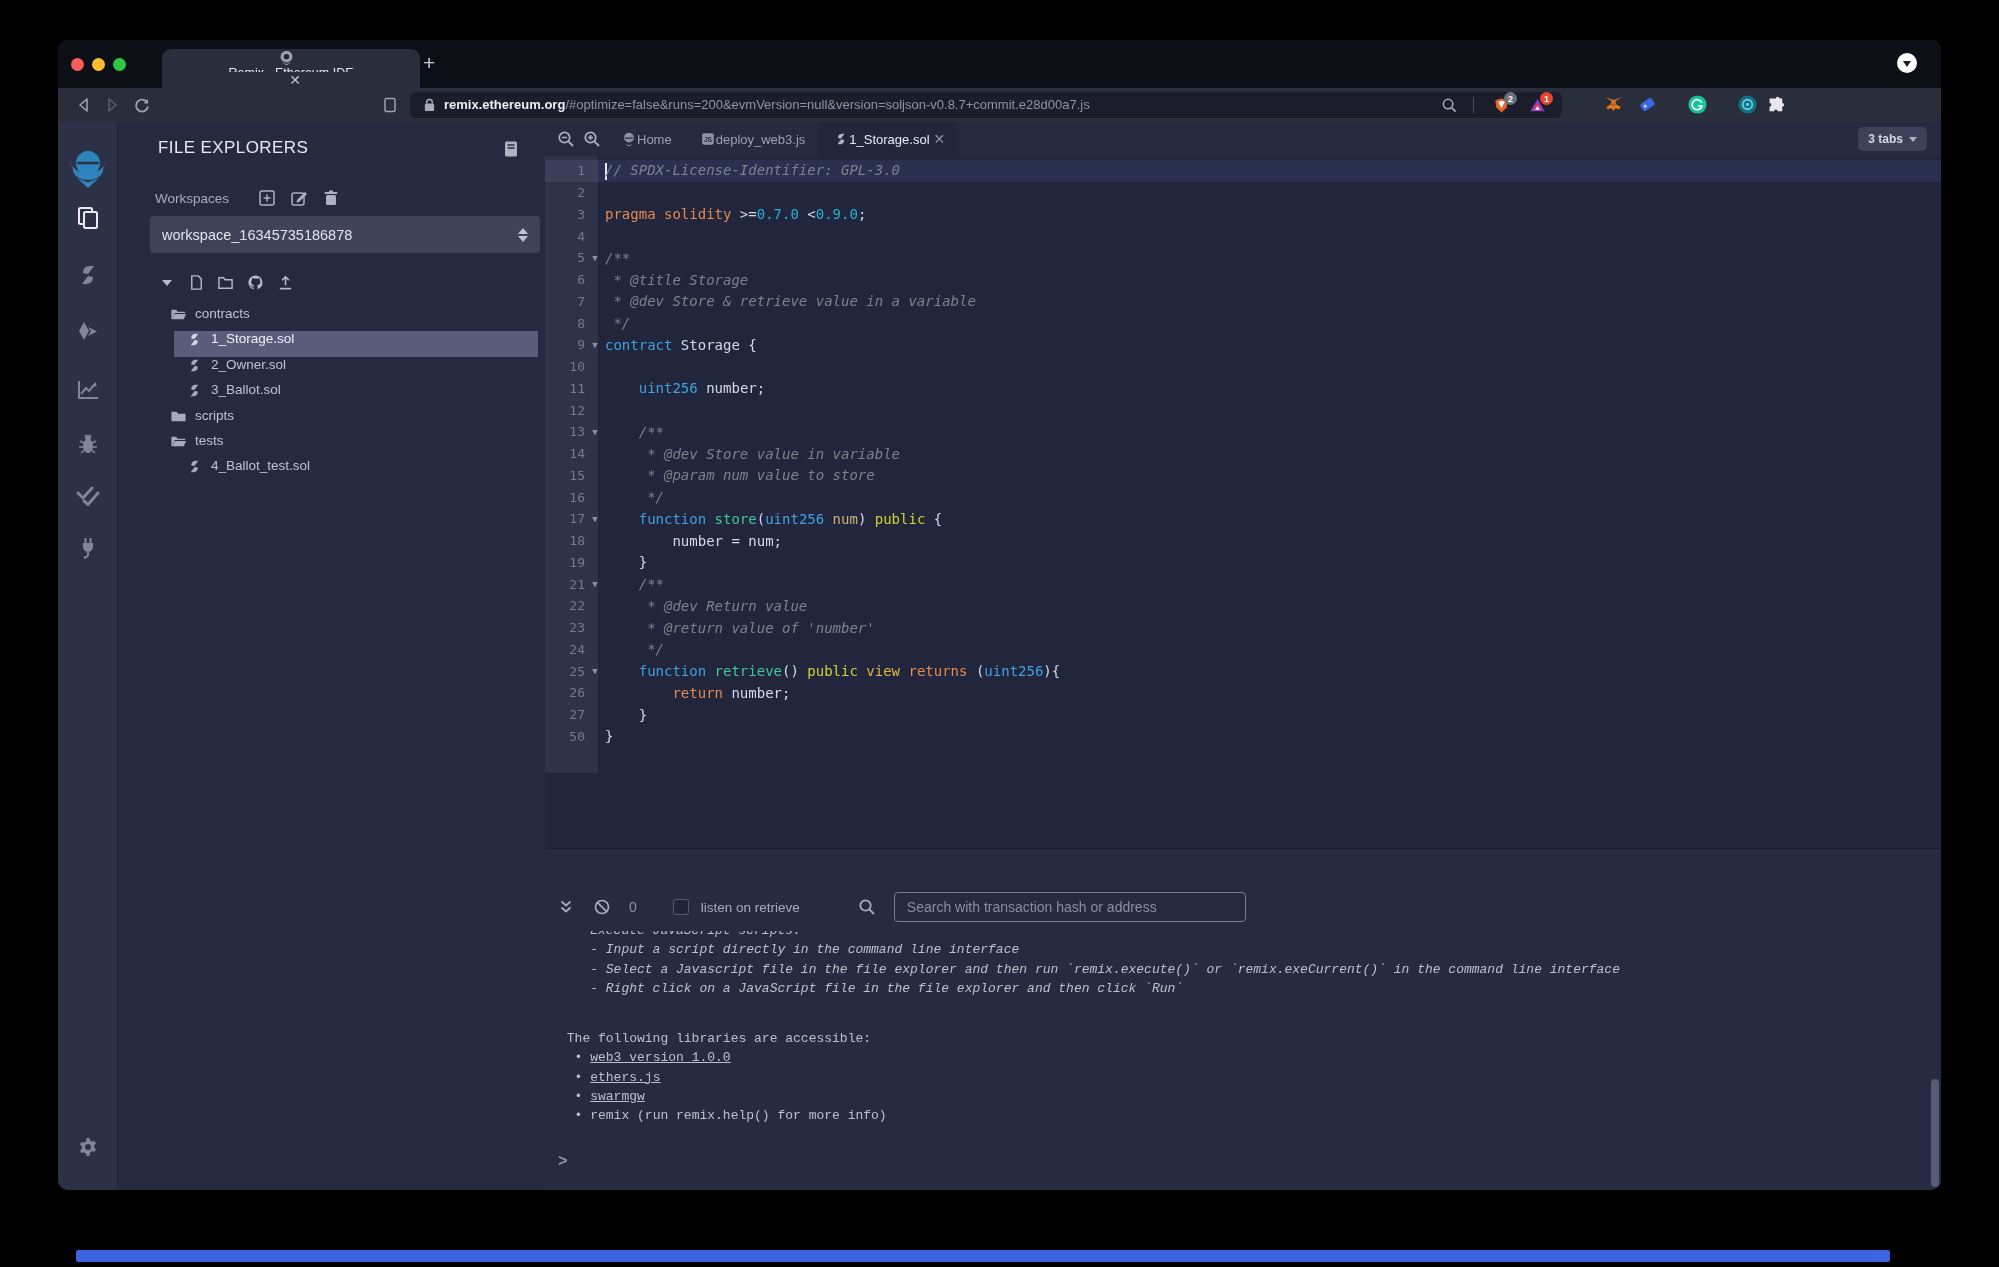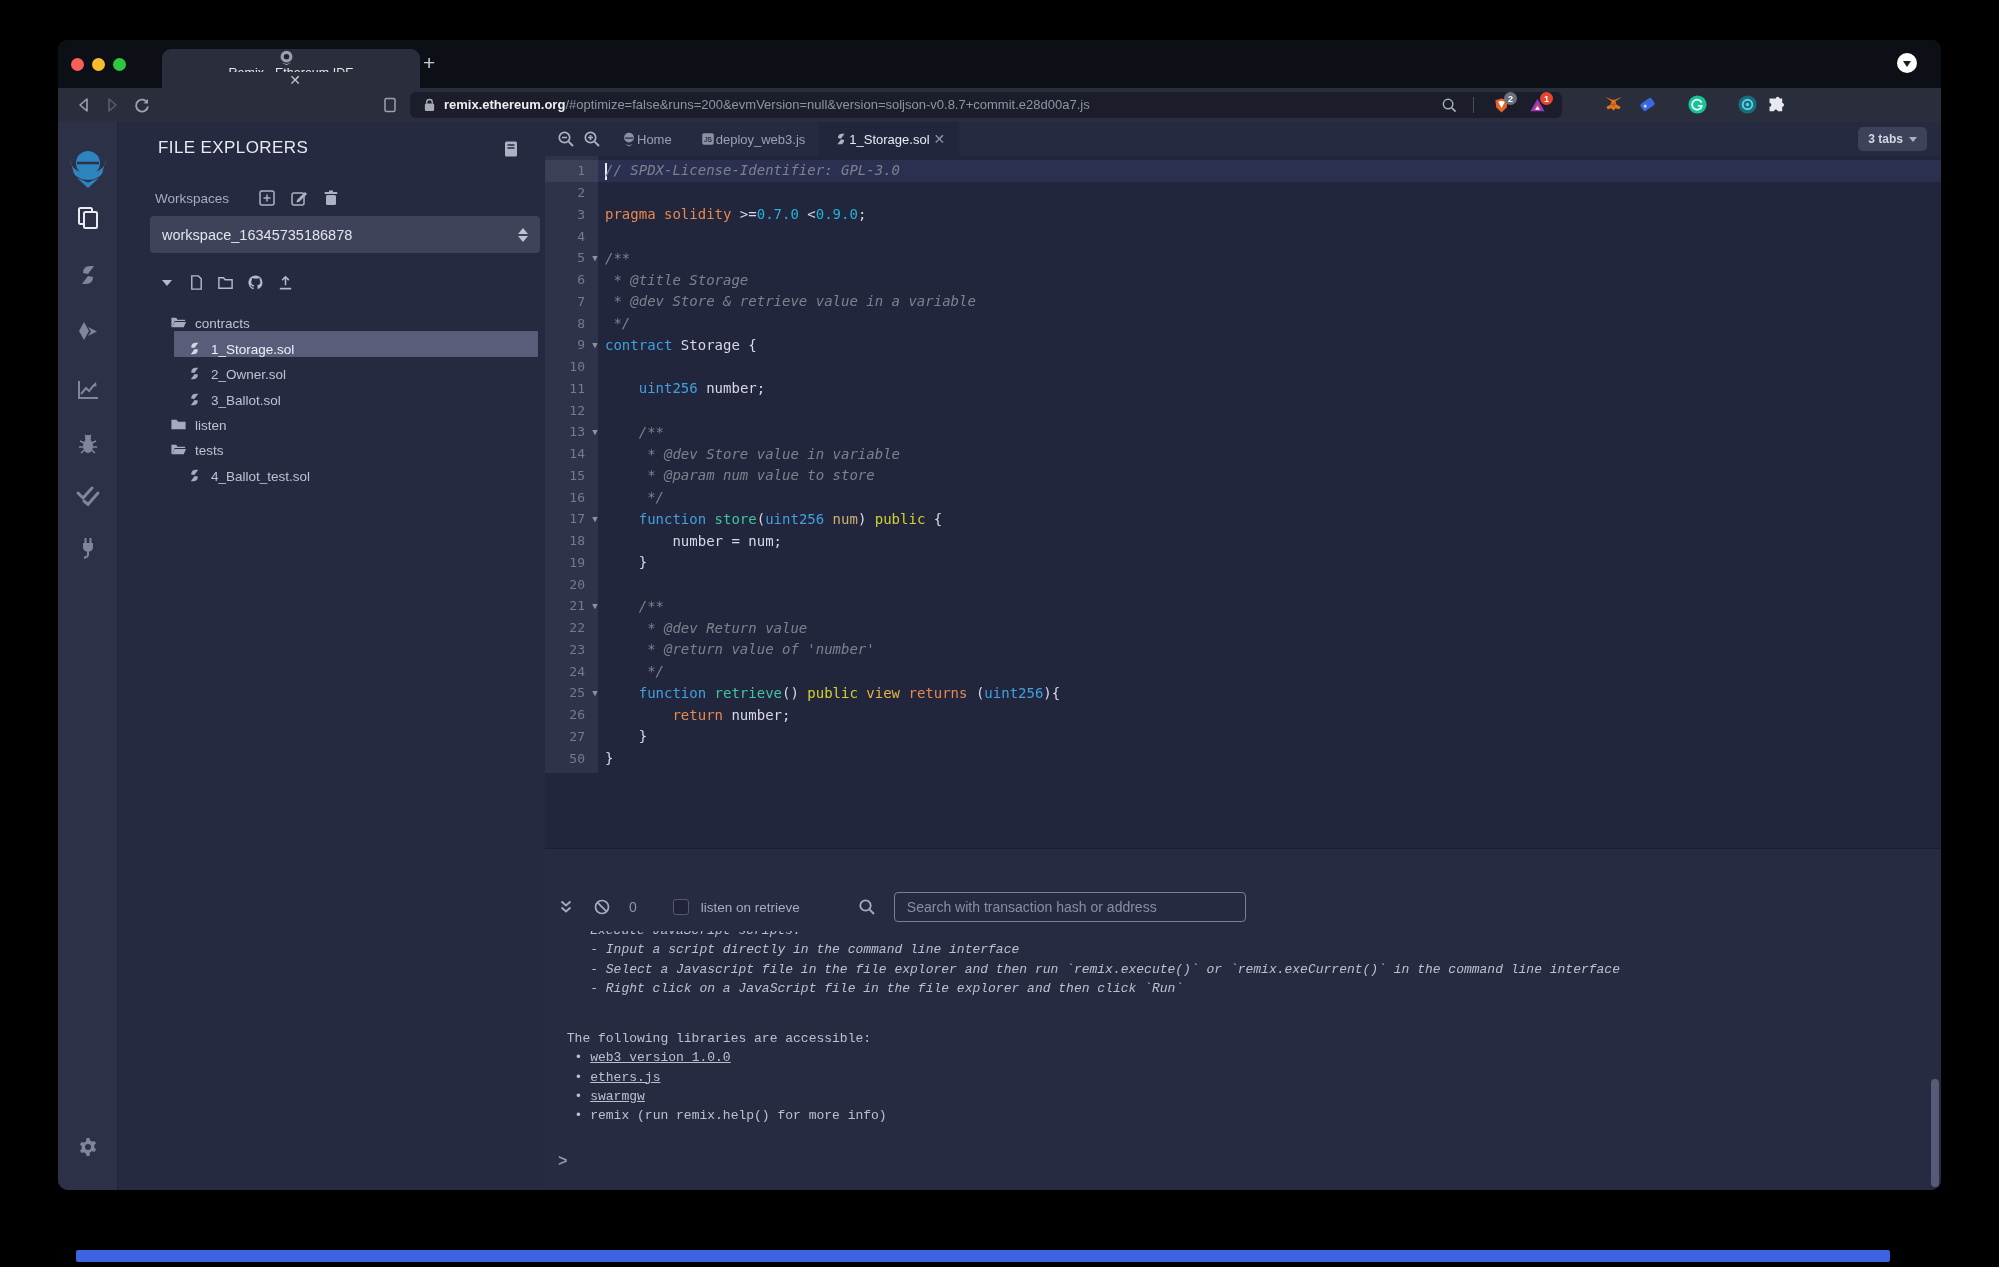--- a/index.html
+++ b/index.html
@@ -60,21 +60,21 @@
   .ws-ic { position:absolute; top:67px; width:18px; height:18px; color:#aeb1c4; }
   .ws-select { position:absolute; left:32px; top:94px; width:390px; height:37px; background:#3f4359; border-radius:4px;
                display:flex; align-items:center; padding:0 12px; color:#e2e4ee; font-size:14.5px; }
   .updown { margin-left:auto; display:flex; flex-direction:column; gap:2px; }
   .updown b { width:0; height:0; border-left:5px solid transparent; border-right:5px solid transparent; }
   .updown .u { border-bottom:6px solid #bfc2d2; } .updown .d { border-top:6px solid #bfc2d2; }
   .tree-toolbar { position:absolute; left:0; top:150px; width:100%; height:24px; }
   .tt-ic { position:absolute; top:2px; width:17px; height:17px; color:#b6b9cc; }
   .tt-car { position:absolute; left:44px; top:8px; width:0; height:0; border-left:5px solid transparent; border-right:5px solid transparent; border-top:6px solid #b6b9cc; }
   .tree { position:absolute; left:0; top:184px; width:100%; }
-  .trow { position:relative; height:25.4px; display:flex; align-items:flex-end; color:#bfc2d4; font-size:13.5px; }
+  .trow { position:relative; height:25.4px; display:flex; align-items:flex-start; color:#bfc2d4; font-size:13.5px; }
   .trow .ticon { width:17px; height:17px; margin-right:8px; color:#a7aabf; flex:0 0 auto; }
   .trow.sel { background:#595d7a; color:#eef0f7; }
   .trow.sel .ticon { color:#d4d6e4; }
   .trow.d1 { padding-left:52px; } .trow.d2 { padding-left:68px; }
   .trow.sel { margin-left:56px; padding-left:12px; width:364px; border-radius:1px; }
 
   
   .edit-tabbar { position:absolute; left:487px; top:82px; width:1396px; height:34px; background:#262a41; display:flex; align-items:center; }
   .zoom-ic { width:18px; height:18px; color:#aeb1c4; margin-left:12px; flex:0 0 auto; }
   .etab { height:34px; display:flex; align-items:center; padding:0 14px; color:#9ca0b6; font-size:13px; white-space:nowrap; }
@@ -408,21 +408,21 @@
               </svg>
             </span>
             <span>3_Ballot.sol</span>
           </div>
           <div class="trow d1">
             <span class="ticon">
               <svg viewBox="0 0 18 18">
                 <path d="M1.5 4 h5.5 l1.5 2 h8 v8 h-15 Z" fill="currentColor"></path>
               </svg>
             </span>
-            <span>listen</span>
+            <span>scripts</span>
           </div>
           <div class="trow d1">
             <span class="ticon">
               <svg viewBox="0 0 18 18">
                 <path d="M1.5 4 h5 l1.5 2 h8 v1.5 H5 L2.5 14 H1.5 Z" fill="currentColor"></path>
                 <path d="M5 8.5 h12 L14.5 14 H2.5 Z" fill="currentColor"></path>
               </svg>
             </span>
             <span>tests</span>
           </div>
@@ -580,25 +580,20 @@
           </div>
           <div class="cl">
             <span class="ln">18</span>
             <span class="fold"></span>
             <span class="src"><span class="t-fg">        number = num;</span></span>
           </div>
           <div class="cl">
             <span class="ln">19</span>
             <span class="fold"></span>
             <span class="src"><span class="t-fg">    }</span></span>
-          </div>
-          <div class="cl">
-            <span class="ln">20</span>
-            <span class="fold"></span>
-            <span class="src"></span>
           </div>
           <div class="cl">
             <span class="ln">21</span>
             <span class="fold">▼</span>
             <span class="src"><span class="t-comment">    /**</span></span>
           </div>
           <div class="cl">
             <span class="ln">22</span>
             <span class="fold"></span>
             <span class="src"><span class="t-comment">     * @dev Return value</span></span>

